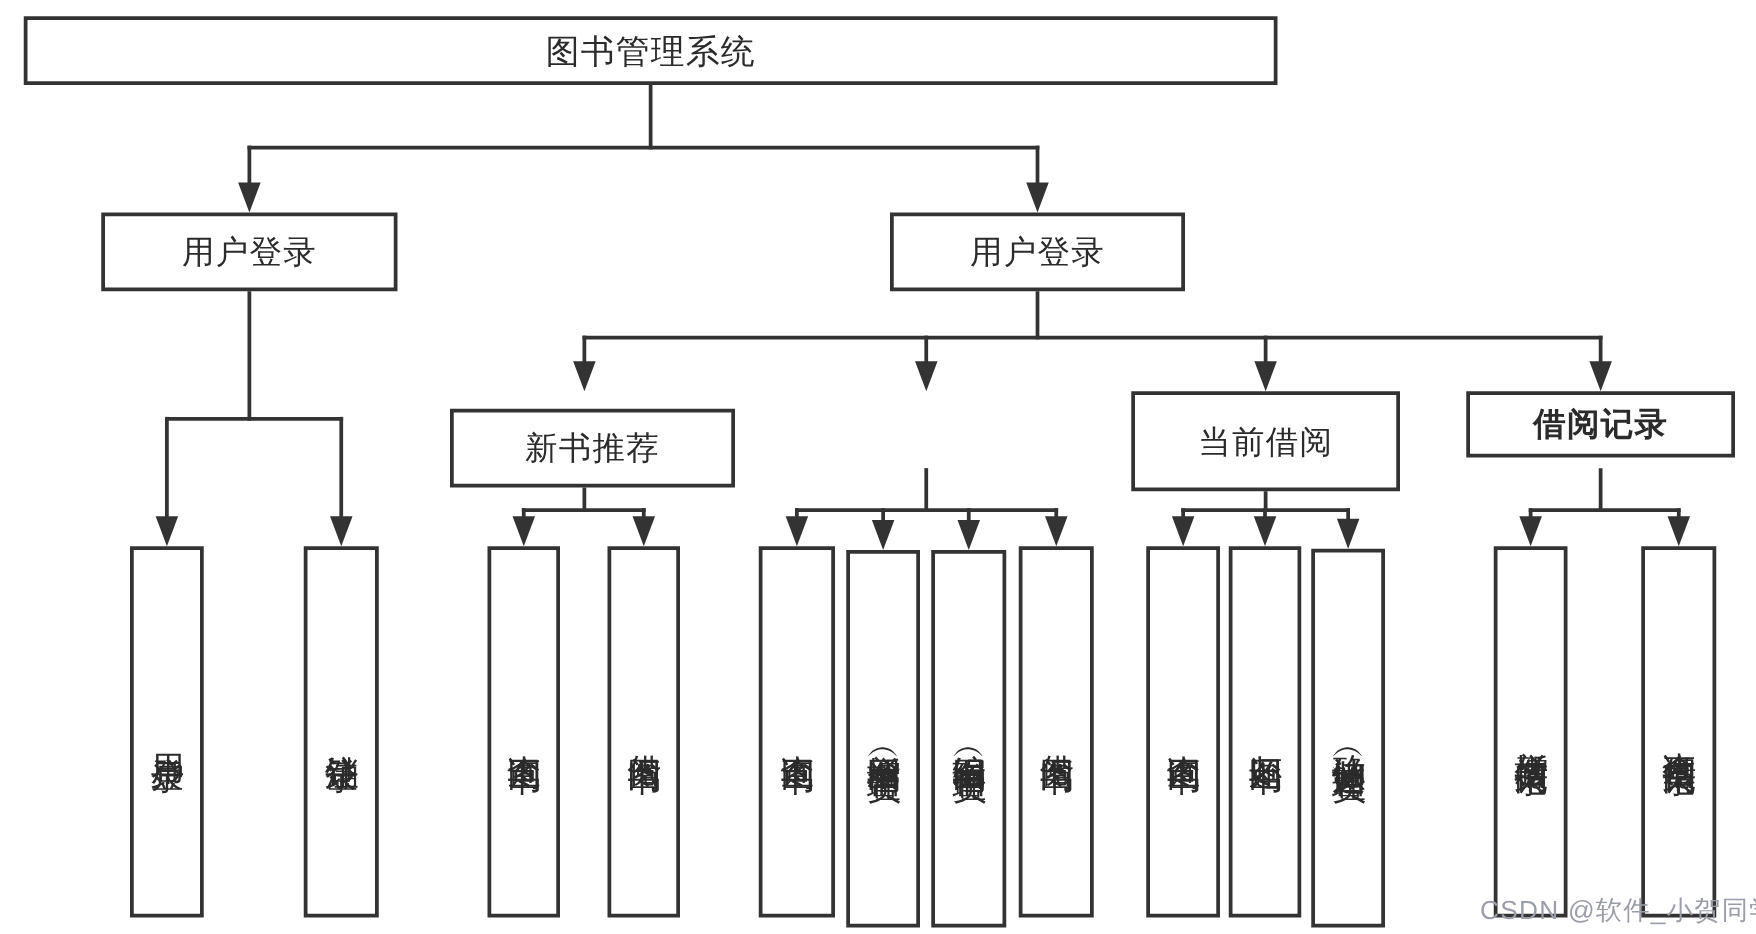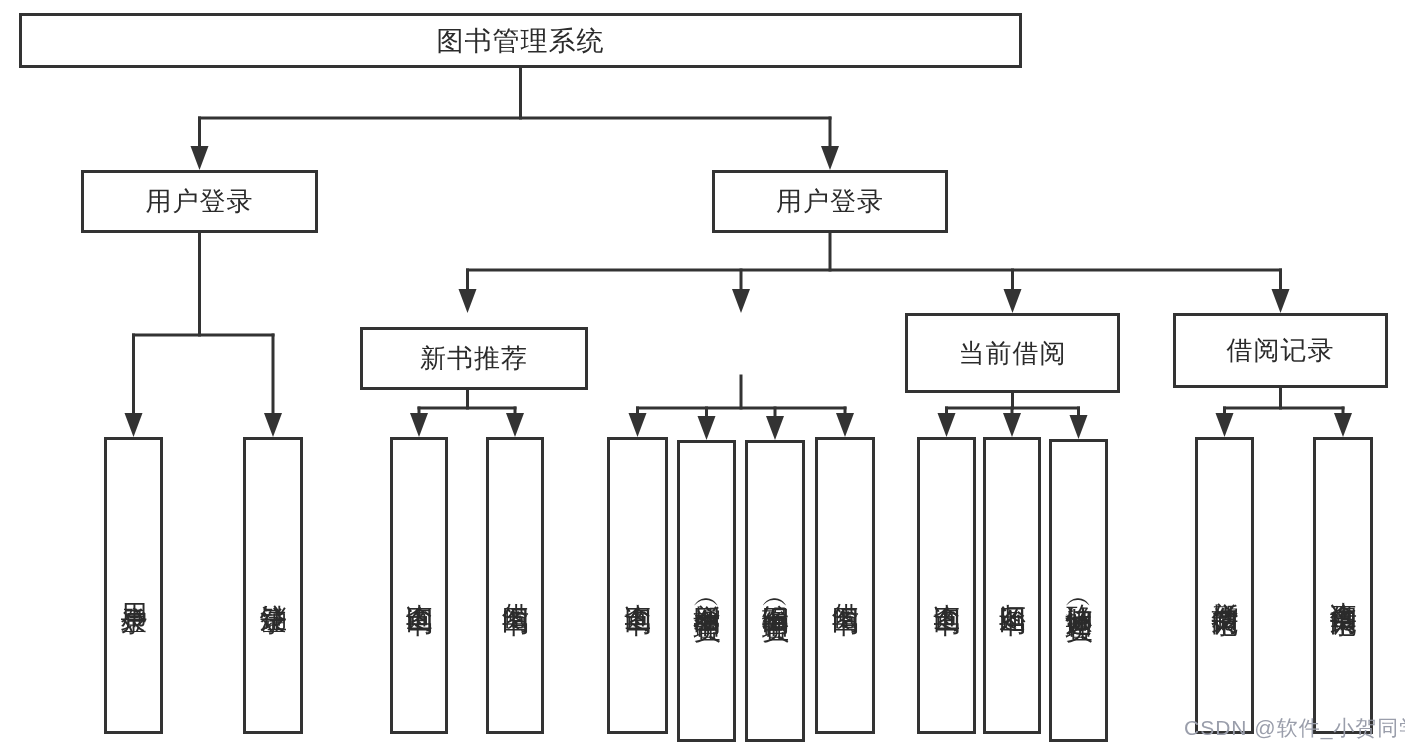--- a/index.html
+++ b/index.html
@@ -138,21 +138,21 @@
   <div class="box" style="left:712px; top:170px; width:236px; height:63px;">
     <span class="h-label">用户登录</span>
   </div>
 
   <div class="box" style="left:360px; top:327px; width:228px; height:63px;justify-content:center;">
     <span class="h-label">新书推荐</span>
   </div>
   <div class="box" style="left:905px; top:313px; width:215px; height:80px;">
     <span class="h-label">当前借阅</span>
   </div>
-  <div class="box" style="left:1173px; top:313px; width:215px; height:75px;">
+  <div class="box" style="left:1173px; top:313px; width:215px; height:53px;font-weight:bold;">
     <span class="h-label">借阅记录</span>
   </div>
 
   <div class="box" style="left:104px; top:437px; width:59px; height:297px;">
     <span class="v-label">用户登录</span>
   </div>
   <div class="box" style="left:243px; top:437px; width:60px; height:297px;">
     <span class="v-label">注销登录</span>
   </div>
 

